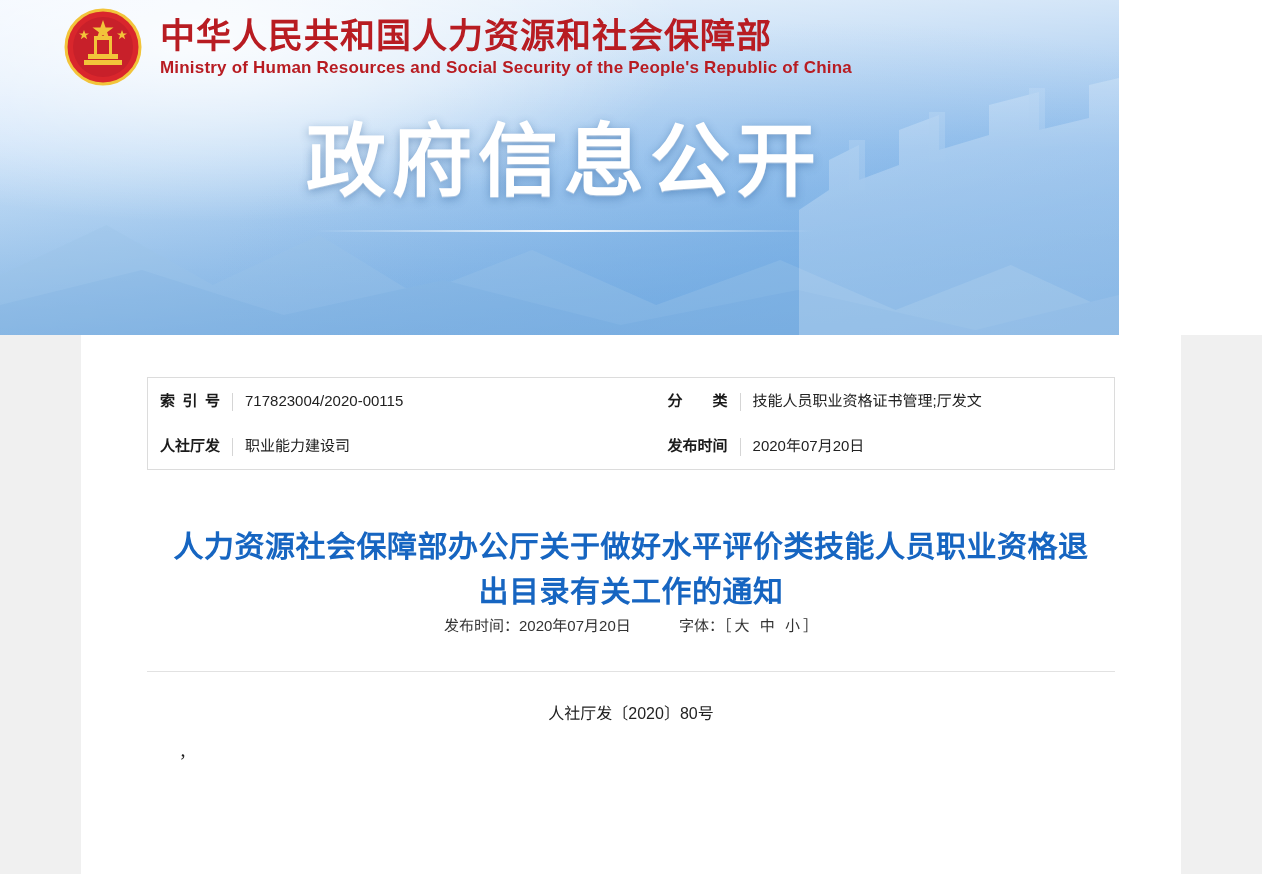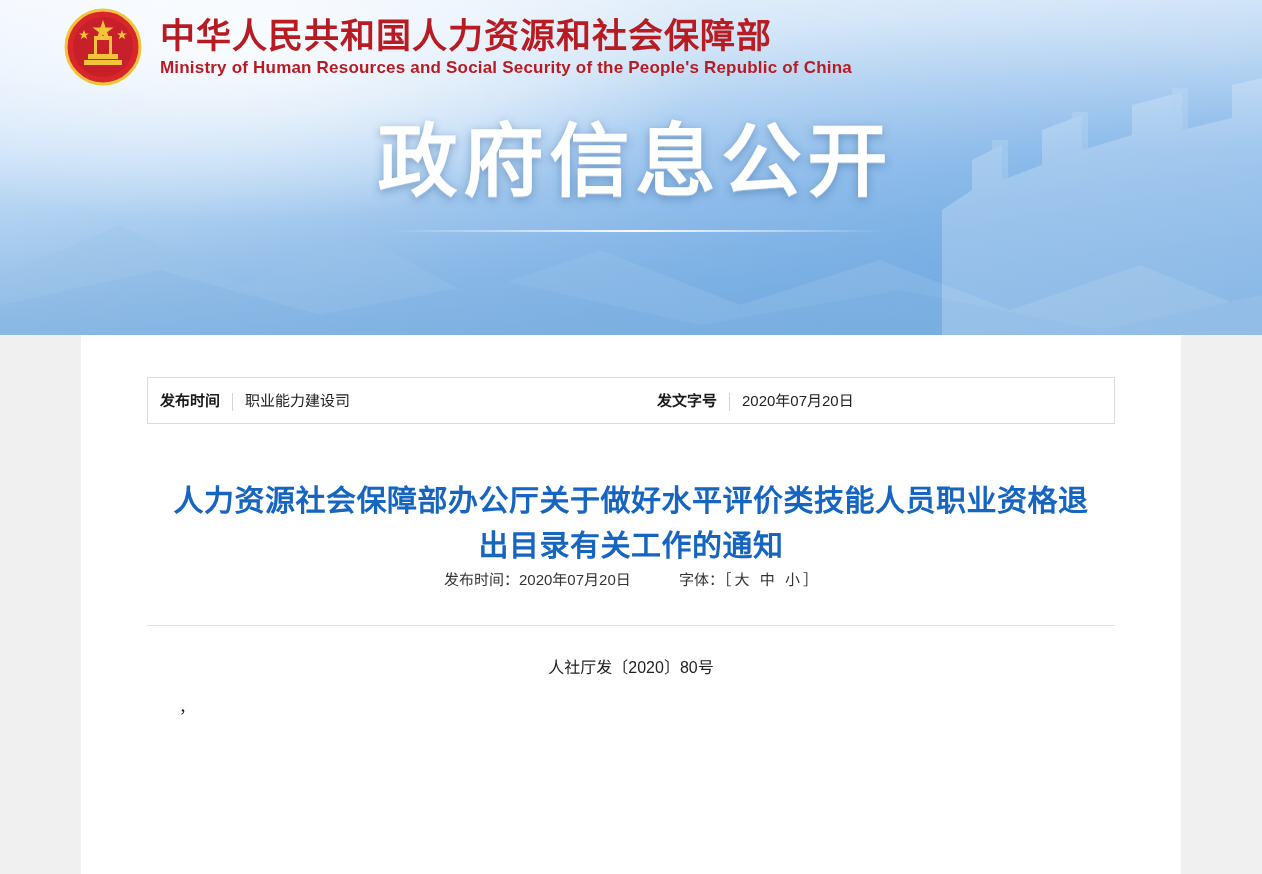--- a/index.html
+++ b/index.html
@@ -9,21 +9,21 @@
     width: 1262px;
     height: 874px;
     overflow: hidden;
     font-family: "Liberation Sans", "DejaVu Sans", sans-serif;
     background: #ffffff;
   }
 
   
   .banner {
     position: relative;
-    width: 1262px;
+    width: 1119px;
     height: 335px;
     overflow: hidden;
     background: linear-gradient(160deg, #dbeafe 0%, #bcd9f5 30%, #9ec6ef 55%, #7fb3e8 80%, #6aa6e2 100%);
     text-decoration: underline;
   }
   .banner .sky {
     position: absolute;
     inset: 0;
     background:
       radial-gradient(ellipse 700px 260px at 18% 12%, rgba(255,255,255,0.85) 0%, rgba(255,255,255,0) 70%),
@@ -260,24 +260,32 @@
   </div>
 </div>
 
 <div class="page">
   <div class="content-shell">
     <div class="inner">
 
       <table class="meta-table">
         <tbody>
           <tr>
-            <td class="meta-label">发布时间</td>
+            <td class="meta-label">索 引 号</td>
+            <td class="sep"><i></i></td>
+            <td class="meta-value col-left">717823004/2020-00115</td>
+            <td class="meta-label">分　　类</td>
+            <td class="sep"><i></i></td>
+            <td class="meta-value col-right">技能人员职业资格证书管理;厅发文</td>
+          </tr>
+          <tr>
+            <td class="meta-label">人社厅发</td>
             <td class="sep"><i></i></td>
             <td class="meta-value col-left">职业能力建设司</td>
-            <td class="meta-label">发文字号</td>
+            <td class="meta-label">发布时间</td>
             <td class="sep"><i></i></td>
             <td class="meta-value col-right">2020年07月20日</td>
           </tr>
         </tbody>
       </table>
 
       <h1 class="doc-title">人力资源社会保障部办公厅关于做好水平评价类技能人员职业资格退出目录有关工作的通知</h1>
 
       <div class="doc-subbar">
         <span>发布时间：</span><span>2020年07月20日</span>

